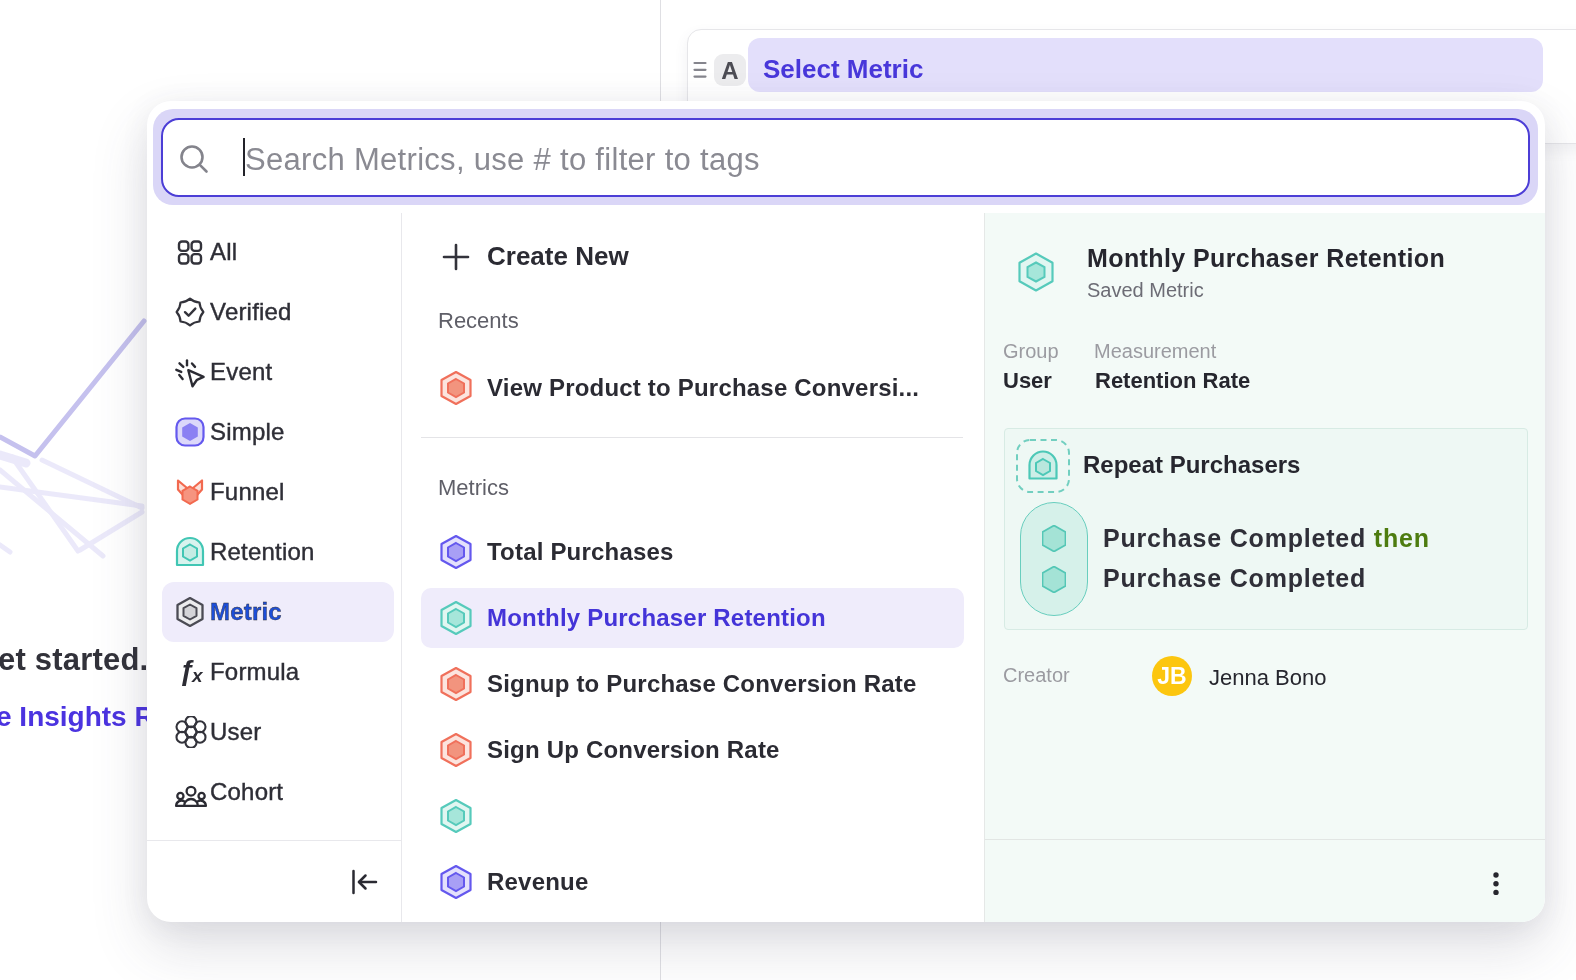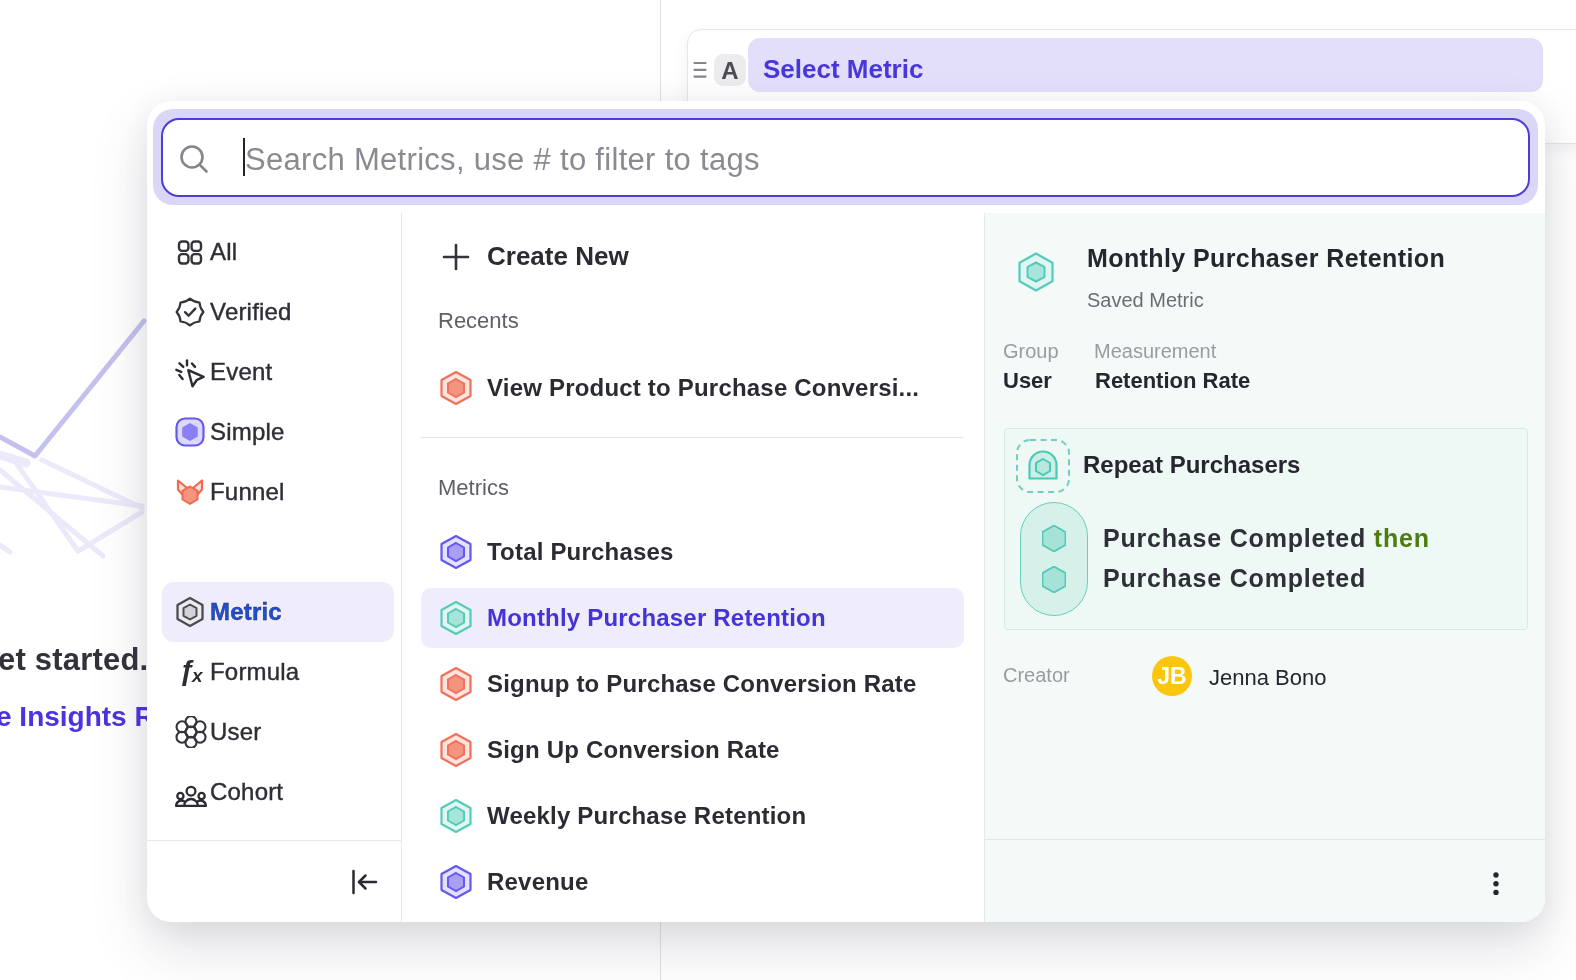--- a/index.html
+++ b/index.html
@@ -53,21 +53,21 @@
     font-size:24px; font-weight:600; color:#2b2b33; white-space:nowrap; letter-spacing:0.2px; }
   .mrow.sel { background:#efecfb; border-radius:10px; }
   .mrow.sel .txt { color:#4434d8; }
   #creatnew { position:absolute; left:84px; top:28px; font-size:26px; font-weight:600; color:#2b2b33; }
   #mid-div { position:absolute; left:18px; top:224px; width:542px; height:1px; background:#e4e4e7; }
 
   #rpanel { position:absolute; left:837px; top:112px; width:561px; height:709px;
     background:#f3faf7; border-left:1px solid #e5e8e7; border-radius:0 0 24px 0; }
   #rp-foot-div { position:absolute; left:0; top:626px; width:561px; height:1px; background:#e2e6e4; }
   .rp-t1 { position:absolute; left:102px; top:31px; white-space:nowrap; font-size:25px; font-weight:700; color:#26262e; letter-spacing:0.4px; }
-  .rp-t2 { position:absolute; left:102px; top:76px; font-size:20px; color:#6c6c75; }
+  .rp-t2 { position:absolute; left:102px; top:66px; font-size:20px; color:#6c6c75; }
   .rp-lbl { position:absolute; font-size:20px; color:#9b9ba1; }
   .rp-val { position:absolute; font-size:22px; font-weight:600; color:#26262e; }
   #rcard { position:absolute; left:19px; top:215px; width:524px; height:202px;
     background:#eef8f4; border:1.5px solid #d7ebe4; border-radius:4px; }
   #rcardtitle { position:absolute; left:78px; top:22px; font-size:24px; font-weight:700; color:#26262e; }
   #tealpill { position:absolute; left:15px; top:73px; width:68px; height:114px; border-radius:34px;
     background:#d6f1ea; border:1.5px solid #68cebe; }
   .pc1 { position:absolute; left:98px; top:95px; letter-spacing:0.8px; font-size:25px; font-weight:600; color:#2f2f38; white-space:nowrap; }
   .pc1 .then { font-weight:700; color:#4d7c0f; }
   .pc2 { position:absolute; left:98px; top:135px; letter-spacing:0.8px; font-size:25px; font-weight:600; color:#2f2f38; }
@@ -160,20 +160,27 @@
         </svg>
         <div class="txt">Simple</div>
       </div>
       <div class="sbrow" style="top:249px">
         <svg width="30" height="30" viewBox="0 0 30 30">
           <path d="M3,3.5 L15,13.5 L27,3.5 L27,12.5 L15,26 L3,12.5 Z" fill="#fbdfd8" stroke="#f2694f" stroke-width="2.2" stroke-linejoin="round"></path>
           <polygon points="15.0,9.5 22.5,13.8 22.5,22.5 15.0,26.8 7.5,22.5 7.5,13.8" fill="#f6947f" stroke="#f2694f" stroke-width="2"></polygon>
         </svg>
         <div class="txt">Funnel</div>
       </div>
+      <div class="sbrow" style="top:309px">
+        <svg width="30" height="32" viewBox="0 0 30 32">
+          <path d="M2,29 L2,15 A13,13 0 0 1 28,15 L28,29 Z" fill="#d8f3ee" stroke="#41c6b4" stroke-width="2.2" stroke-linejoin="round"></path>
+          <polygon points="15.0,8.5 22.0,12.5 22.0,20.5 15.0,24.5 8.0,20.5 8.0,12.5" fill="#c5ece4" stroke="#41c6b4" stroke-width="2"></polygon>
+        </svg>
+        <div class="txt">Retention</div>
+      </div>
       <div class="sbrow sel" style="top:369px">
         <svg width="30" height="30" viewBox="0 0 30 30">
           <polygon points="15.0,1.0 27.5,8.0 27.5,22.0 15.0,29.0 2.5,22.0 2.5,8.0" fill="#ececee" stroke="#4b4b54" stroke-width="2.3" stroke-linejoin="round"></polygon>
           <polygon points="15.0,7.5 21.5,11.2 21.5,18.8 15.0,22.5 8.5,18.8 8.5,11.2" fill="#d4d4d8" stroke="#4b4b54" stroke-width="2" stroke-linejoin="round"></polygon>
         </svg>
         <div class="txt">Metric</div>
       </div>
       <div class="sbrow" style="top:429px">
         <svg width="36" height="36" viewBox="0 0 36 36">
           <text x="4" y="26" font-family="Liberation Sans" font-style="italic" font-weight="700" font-size="28" fill="#2c2c34">ƒ</text>
@@ -263,21 +270,20 @@
           <polygon points="17.0,3.0 31.5,11.0 31.5,27.0 17.0,35.0 2.5,27.0 2.5,11.0" fill="#fce4de" stroke="#f0705b" stroke-width="2.2" stroke-linejoin="round"></polygon>
           <polygon points="17.0,10.0 25.0,14.5 25.0,23.5 17.0,28.0 9.0,23.5 9.0,14.5" fill="#f2947e" stroke="#f0705b" stroke-width="2"></polygon>
         </svg>
         <div class="txt">Sign Up Conversion Rate</div>
       </div>
       <div class="mrow" style="top:573px">
         <svg width="34" height="38" viewBox="0 0 34 38">
           <polygon points="17.0,3.0 31.5,11.0 31.5,27.0 17.0,35.0 2.5,27.0 2.5,11.0" fill="#e1f6f1" stroke="#56cabb" stroke-width="2.2" stroke-linejoin="round"></polygon>
           <polygon points="17.0,10.0 25.0,14.5 25.0,23.5 17.0,28.0 9.0,23.5 9.0,14.5" fill="#a6e6da" stroke="#56cabb" stroke-width="2"></polygon>
         </svg>
-        <div class="txt">Weekly Purchase Retention</div>
       </div>
       <div class="mrow" style="top:639px">
         <svg width="34" height="38" viewBox="0 0 34 38">
           <polygon points="17.0,3.0 31.5,11.0 31.5,27.0 17.0,35.0 2.5,27.0 2.5,11.0" fill="#e4e1fc" stroke="#6458ee" stroke-width="2.2" stroke-linejoin="round"></polygon>
           <polygon points="17.0,10.0 25.0,14.5 25.0,23.5 17.0,28.0 9.0,23.5 9.0,14.5" fill="#a89ff5" stroke="#6458ee" stroke-width="2"></polygon>
         </svg>
         <div class="txt">Revenue</div>
       </div>
     </div>
 

